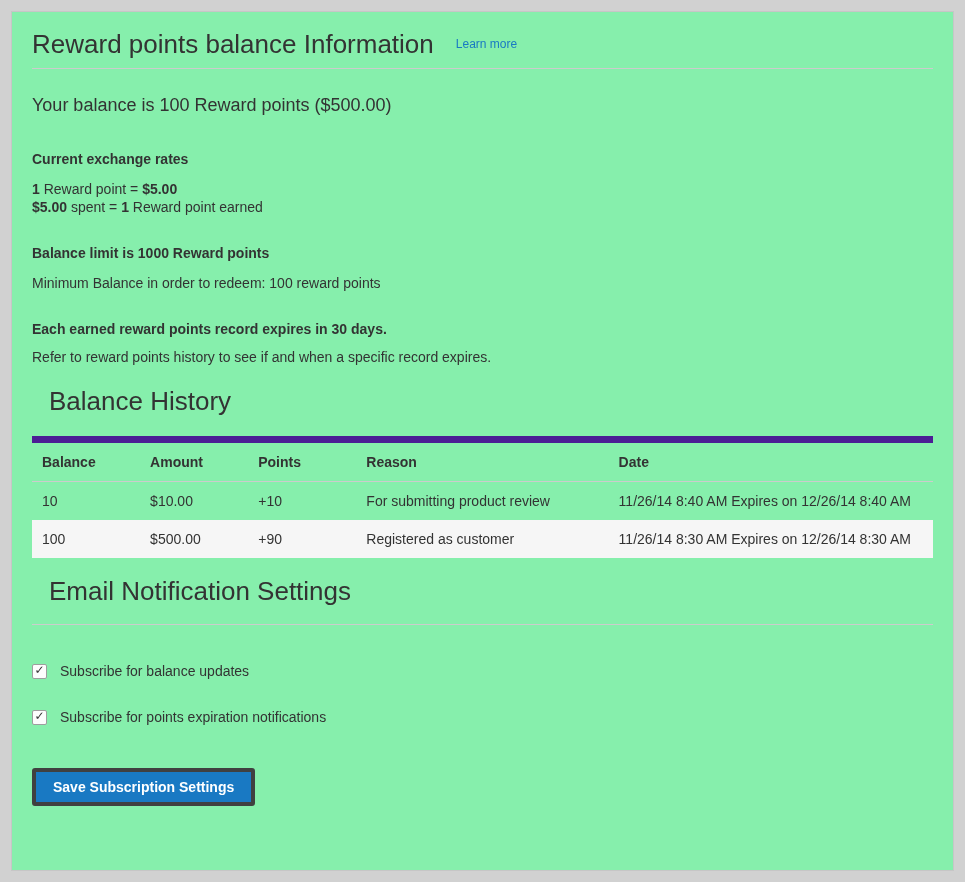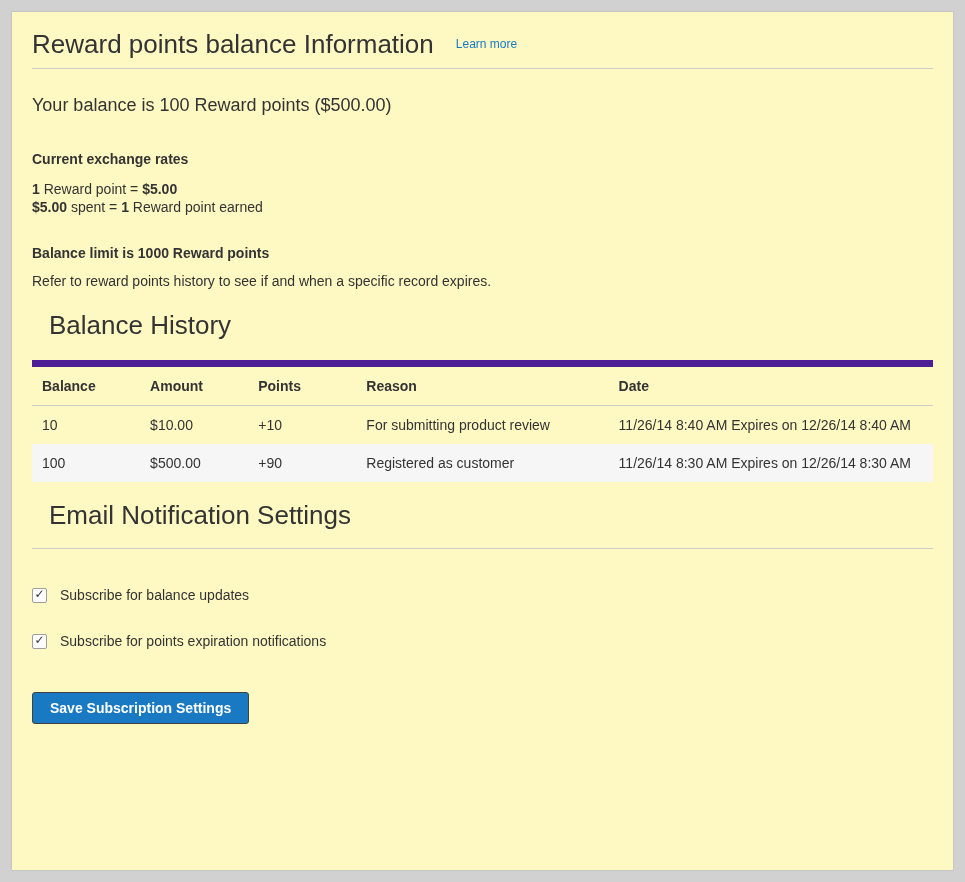--- a/index.html
+++ b/index.html
@@ -6,21 +6,21 @@
   html, body { margin: 0; padding: 0; }
   body {
     width: 965px; height: 882px;
     background: #d1d1d1;
     padding: 11px;
     font-family: "Liberation Sans", "DejaVu Sans", sans-serif;
     font-size: 14px;
     color: #333;
   }
   .card {
-    background: #fef9c3;
+    background: #86efac;
     border: 1px solid #c6c6c6;
     min-height: 860px;
     padding: 14px 20px 24px 20px;
   }
   
   .page-header { display: flex; align-items: center; }
   h1.page-title {
     margin: 0;
     font-size: 26px;
     font-weight: 300;
@@ -108,21 +108,21 @@
     color: #333;
     font-weight: 700;
     transform: translateY(-1px);
   }
   .checkbox-label { margin-left: 13px; }
   
   .save-button {
     margin-top: 43px;
     display: inline-block;
     background: #1979c3;
-    border: 1px solid #404040;
+    border: 4px solid #404040;
     border-radius: 3px;
     color: #ffffff;
     font-family: "Liberation Sans", "DejaVu Sans", sans-serif;
     font-size: 14px;
     font-weight: 700;
     padding: 7px 17px;
     line-height: 16px;
     cursor: pointer;
   }
 </style>
@@ -142,21 +142,23 @@
   <div class="balance-message">Your balance is 100 Reward points ($500.00)</div>
 
   
   <div class="bold-line exchange-heading">Current exchange rates</div>
   <div class="rates">
     <div class="rate-line"><span class="b">1</span><span> Reward point = </span><span class="b">$5.00</span></div>
     <div class="rate-line"><span class="b">$5.00</span><span> spent = </span><span class="b">1</span><span> Reward point earned</span></div>
   </div>
 
   <div class="bold-line balance-limit">Balance limit is 1000 Reward points</div>
-
+  <div class="min-balance">Minimum Balance in order to redeem: 100 reward points</div>
+
+  <div class="bold-line expiry-bold">Each earned reward points record expires in 30 days.</div>
   <div class="expiry-note">Refer to reward points history to see if and when a specific record expires.</div>
 
   
   <h2 class="section-title history-title">Balance History</h2>
   <table class="history-table">
     <thead>
       <tr>
         <th class="col-balance">Balance</th>
         <th class="col-amount">Amount</th>
         <th class="col-points">Points</th>

